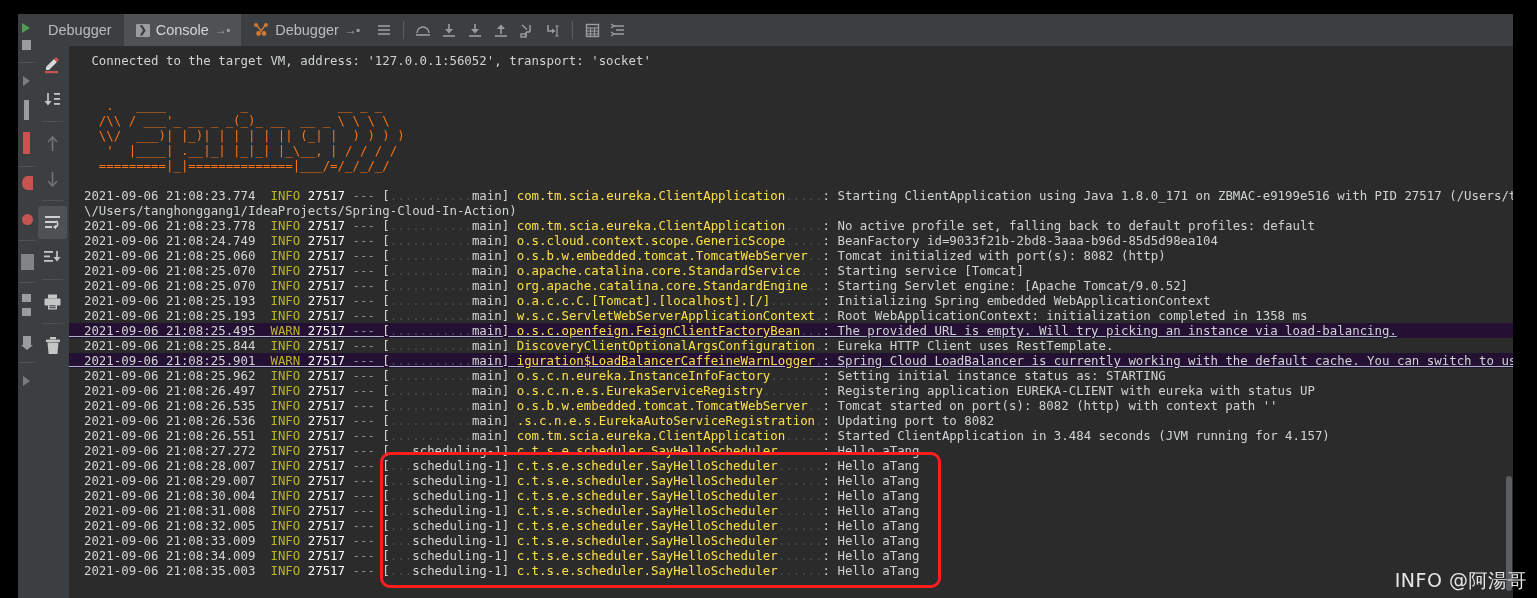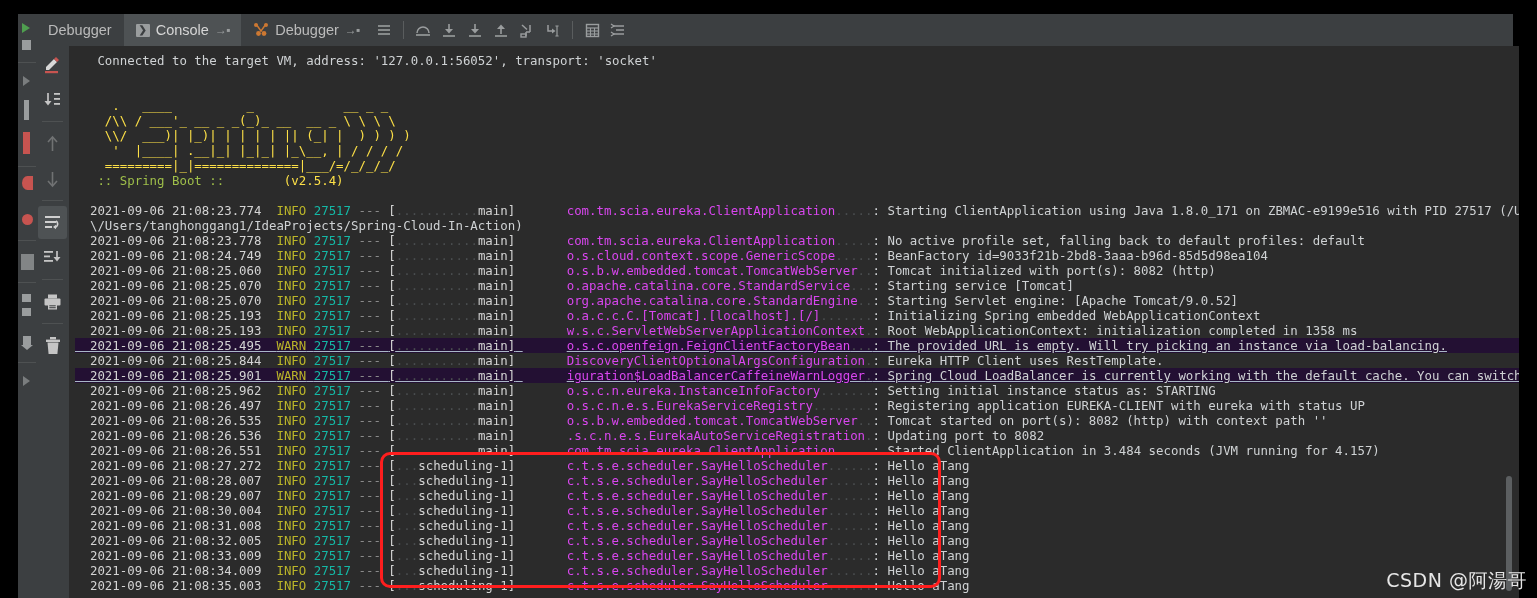--- a/index.html
+++ b/index.html
@@ -82,46 +82,46 @@
   .vbtn {
     position: relative; width: 33px; height: 33px; margin-top: 2px;
     display: flex; align-items: center; justify-content: center;
     cursor: default;
   }
   .vbtn.active { background: #4e5254; border-radius: 3px; width: 29px; margin-left: 2px; }
   .vsep { width: 21px; height: 1px; background: #4e5152; margin: 5px auto; }
 
   
   .console {
-    position: absolute; left: 39px; top: 32px;
+    position: absolute; left: 33px; top: 32px;
     width: 1444px; height: 552px;
     background: #2b2b2b;
     overflow: hidden;
   }
   .conline {
     position: relative;
     height: 15px; line-height: 15px;
     font-family: "DejaVu Sans Mono", monospace;
     font-size: 12.4px;
     white-space: pre;
     color: #a9b7c6;
   }
   .conline.warnrow { background: #231033; text-decoration: underline; }
   .seg { white-space: pre; }
   .s-ts { color: #d4d4d4; }
   .s-info { color: #bbb529; }
   .s-warn { color: #bbb529; }
-  .s-pid { color: #14b8a6; }
+  .s-pid { color: #ffffff; }
   .s-dash { color: #8a8a8a; }
   .s-brk { color: #d4d4d4; }
   .s-thread { color: #d4d4d4; }
-  .s-logger { color: #d946ef; margin-left: 44px; }
+  .s-logger { color: #fde047; }
   .s-msg { color: #cfd2d4; }
   .s-dots { color: #4a4d4f; }
-  .banner { color: #fde047; }
+  .banner { color: #f97316; }
   .banner-green { color: #9fbf4a; }
 
   
   .annot {
     position: absolute;
     border: 3px solid #ff1e1e;
     border-radius: 10px;
     pointer-events: none;
   }
 
@@ -361,21 +361,20 @@
       <div id="console-body">
           <div class="conline" style="height: 7px;"></div>
           <div class="conline"><span class="seg s-msg">   Connected to the target VM, address: '127.0.0.1:56052', transport: 'socket'</span></div>
           <div class="conline"></div>
           <div class="conline"></div>
           <div class="conline"><span class="seg banner">     .   ____          _            __ _ _</span></div>
           <div class="conline"><span class="seg banner">    /\\ / ___'_ __ _ _(_)_ __  __ _ \ \ \ \</span></div>
           <div class="conline"><span class="seg banner">    \\/  ___)| |_)| | | | | || (_| |  ) ) ) )</span></div>
           <div class="conline"><span class="seg banner">     '  |____| .__|_| |_|_| |_\__, | / / / /</span></div>
           <div class="conline"><span class="seg banner">    =========|_|==============|___/=/_/_/_/</span></div>
-          <div class="conline"><span class="seg banner-green">   :: Spring Boot :: </span><span class="seg banner">       (v2.5.4)</span></div>
           <div class="conline"></div>
           <div class="conline"><span class="seg s-ts">  2021-09-06 21:08:23.774  </span><span class="seg s-info">INFO</span><span class="seg s-dots"> </span><span class="seg s-pid">27517</span><span class="seg s-dash"> --- </span><span class="seg s-brk">[</span><span class="seg s-dots">...........</span><span class="seg s-thread">main]</span><span class="seg s-dots"> </span><span class="seg s-logger">com.tm.scia.eureka.ClientApplication</span><span class="seg s-dots">.....</span><span class="seg s-msg">: Starting ClientApplication using Java 1.8.0_171 on ZBMAC-e9199e516 with PID 27517 (/Users/tanghonggang1/</span></div>
           <div class="conline"><span class="seg s-msg">  \/Users/tanghonggang1/IdeaProjects/Spring-Cloud-In-Action)</span></div>
           <div class="conline"><span class="seg s-ts">  2021-09-06 21:08:23.778  </span><span class="seg s-info">INFO</span><span class="seg s-dots"> </span><span class="seg s-pid">27517</span><span class="seg s-dash"> --- </span><span class="seg s-brk">[</span><span class="seg s-dots">...........</span><span class="seg s-thread">main]</span><span class="seg s-dots"> </span><span class="seg s-logger">com.tm.scia.eureka.ClientApplication</span><span class="seg s-dots">.....</span><span class="seg s-msg">: No active profile set, falling back to default profiles: default</span></div>
           <div class="conline"><span class="seg s-ts">  2021-09-06 21:08:24.749  </span><span class="seg s-info">INFO</span><span class="seg s-dots"> </span><span class="seg s-pid">27517</span><span class="seg s-dash"> --- </span><span class="seg s-brk">[</span><span class="seg s-dots">...........</span><span class="seg s-thread">main]</span><span class="seg s-dots"> </span><span class="seg s-logger">o.s.cloud.context.scope.GenericScope</span><span class="seg s-dots">.....</span><span class="seg s-msg">: BeanFactory id=9033f21b-2bd8-3aaa-b96d-85d5d98ea104</span></div>
           <div class="conline"><span class="seg s-ts">  2021-09-06 21:08:25.060  </span><span class="seg s-info">INFO</span><span class="seg s-dots"> </span><span class="seg s-pid">27517</span><span class="seg s-dash"> --- </span><span class="seg s-brk">[</span><span class="seg s-dots">...........</span><span class="seg s-thread">main]</span><span class="seg s-dots"> </span><span class="seg s-logger">o.s.b.w.embedded.tomcat.TomcatWebServer</span><span class="seg s-dots">..</span><span class="seg s-msg">: Tomcat initialized with port(s): 8082 (http)</span></div>
           <div class="conline"><span class="seg s-ts">  2021-09-06 21:08:25.070  </span><span class="seg s-info">INFO</span><span class="seg s-dots"> </span><span class="seg s-pid">27517</span><span class="seg s-dash"> --- </span><span class="seg s-brk">[</span><span class="seg s-dots">...........</span><span class="seg s-thread">main]</span><span class="seg s-dots"> </span><span class="seg s-logger">o.apache.catalina.core.StandardService</span><span class="seg s-dots">...</span><span class="seg s-msg">: Starting service [Tomcat]</span></div>
           <div class="conline"><span class="seg s-ts">  2021-09-06 21:08:25.070  </span><span class="seg s-info">INFO</span><span class="seg s-dots"> </span><span class="seg s-pid">27517</span><span class="seg s-dash"> --- </span><span class="seg s-brk">[</span><span class="seg s-dots">...........</span><span class="seg s-thread">main]</span><span class="seg s-dots"> </span><span class="seg s-logger">org.apache.catalina.core.StandardEngine</span><span class="seg s-dots">..</span><span class="seg s-msg">: Starting Servlet engine: [Apache Tomcat/9.0.52]</span></div>
           <div class="conline"><span class="seg s-ts">  2021-09-06 21:08:25.193  </span><span class="seg s-info">INFO</span><span class="seg s-dots"> </span><span class="seg s-pid">27517</span><span class="seg s-dash"> --- </span><span class="seg s-brk">[</span><span class="seg s-dots">...........</span><span class="seg s-thread">main]</span><span class="seg s-dots"> </span><span class="seg s-logger">o.a.c.c.C.[Tomcat].[localhost].[/]</span><span class="seg s-dots">.......</span><span class="seg s-msg">: Initializing Spring embedded WebApplicationContext</span></div>
           <div class="conline"><span class="seg s-ts">  2021-09-06 21:08:25.193  </span><span class="seg s-info">INFO</span><span class="seg s-dots"> </span><span class="seg s-pid">27517</span><span class="seg s-dash"> --- </span><span class="seg s-brk">[</span><span class="seg s-dots">...........</span><span class="seg s-thread">main]</span><span class="seg s-dots"> </span><span class="seg s-logger">w.s.c.ServletWebServerApplicationContext</span><span class="seg s-dots">.</span><span class="seg s-msg">: Root WebApplicationContext: initialization completed in 1358 ms</span></div>
@@ -399,14 +398,14 @@
         </div>
     </div>
 
     <div class="vscroll">
       <div class="thumb"></div>
     </div>
 
     <div class="annot" id="annot-rect" style="left: 344px; top: 438px; width: 561px; height: 136px; border-color: rgb(255, 30, 30);"></div>
   </div>
 
-  <div class="watermark">CSDN @阿湯哥</div>
+  <div class="watermark">INFO @阿湯哥</div>
 </div>
 
 </body></html>

